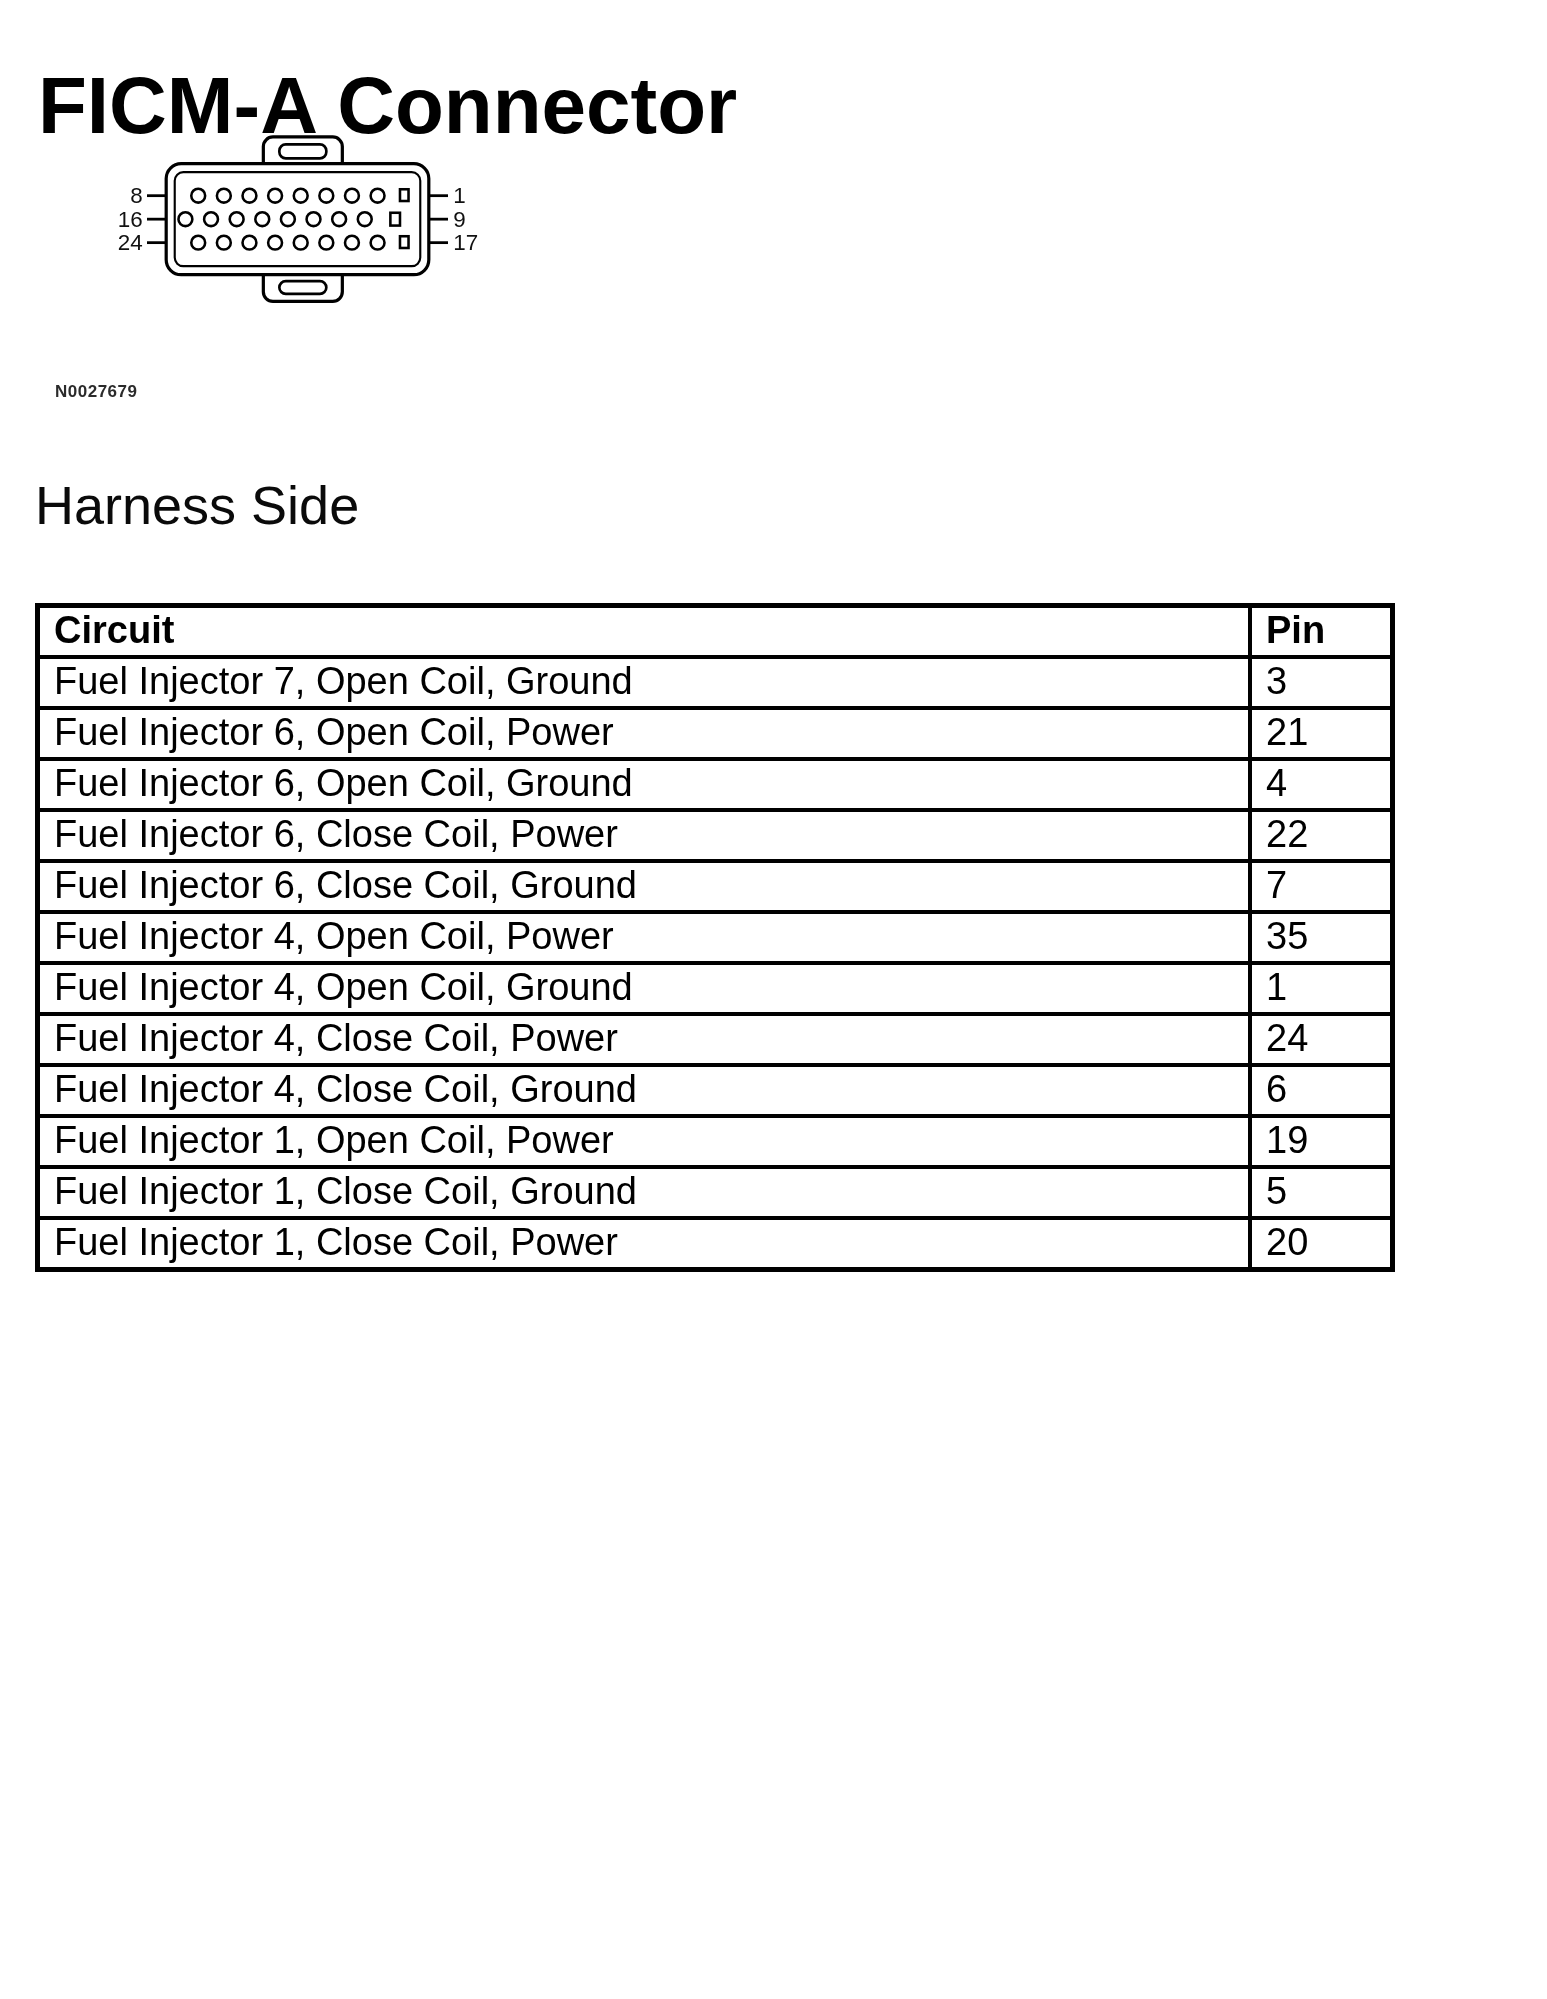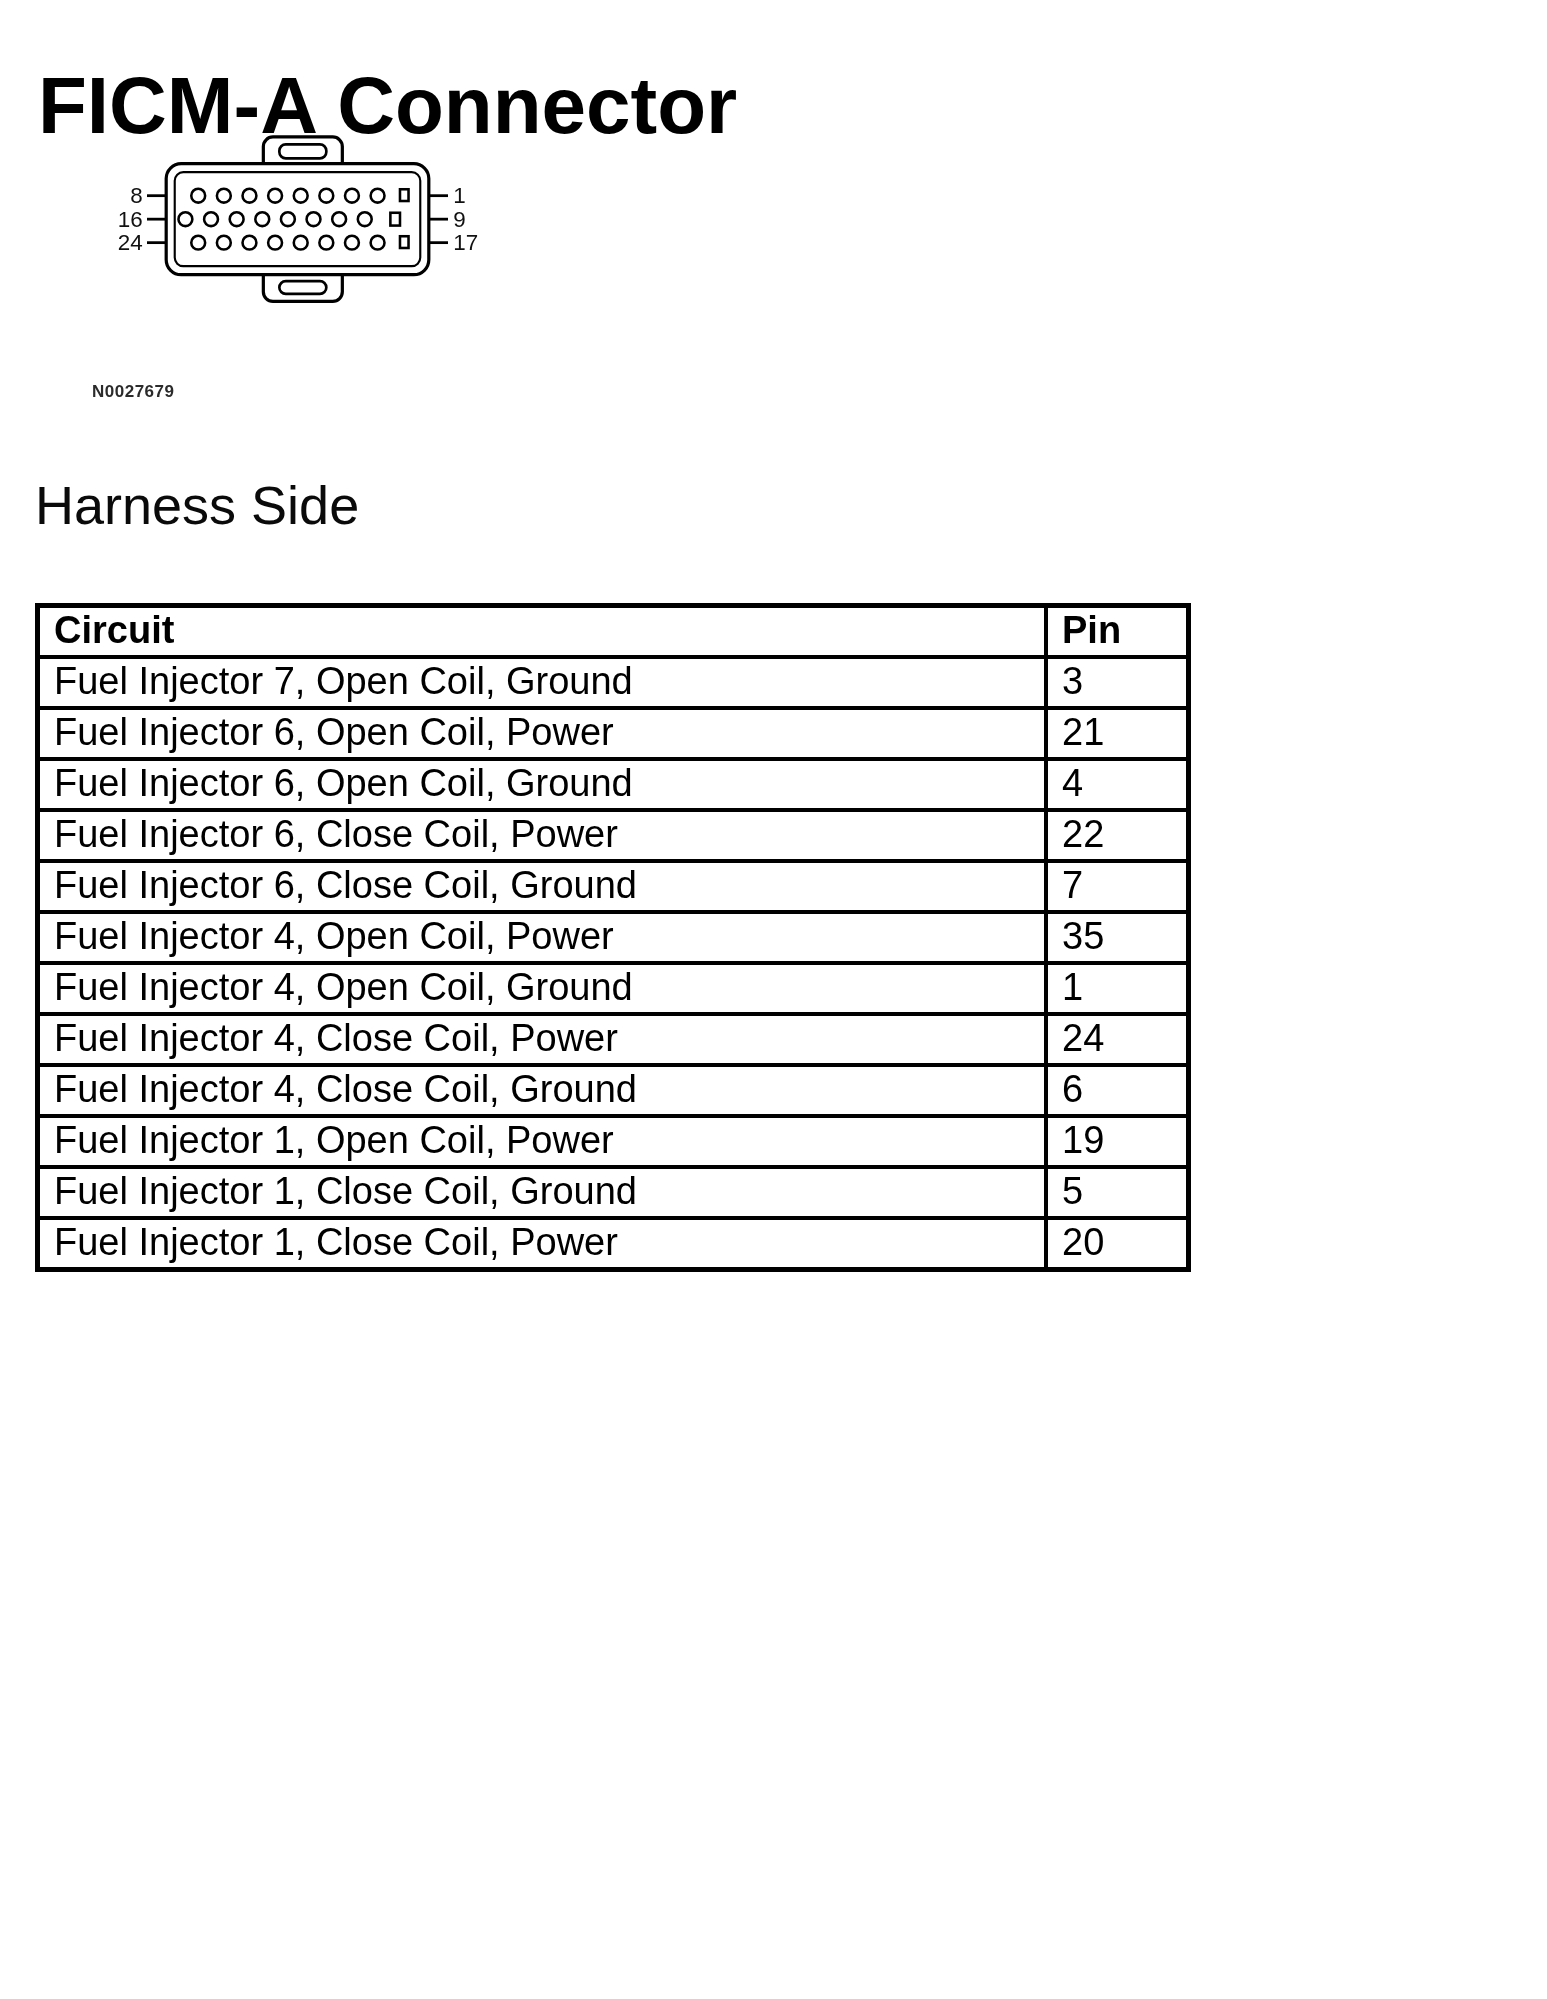--- a/index.html
+++ b/index.html
@@ -39,35 +39,34 @@
     fill: #111111;
   }
   .figure-id {
     position: absolute;
     left: 55px;
     top: 382px;
     font-size: 17px;
     font-weight: 600;
     color: #2b2b2b;
     letter-spacing: 0.5px;
-    margin-left: 37px;
   }
   .section-heading {
     position: absolute;
     left: 35px;
     top: 474px;
     font-size: 54px;
     font-weight: 400;
     color: #0a0a0a;
   }
   table.pin-table {
     position: absolute;
     left: 35px;
     top: 603px;
-    width: 1156px;
+    width: 1360px;
     border-collapse: separate;
     border-spacing: 0;
     border: 3px solid #000000;
     background: #ffffff;
   }
   table.pin-table th,
   table.pin-table td {
     border: 2px solid #000000;
     font-size: 38px;
     text-align: left;

